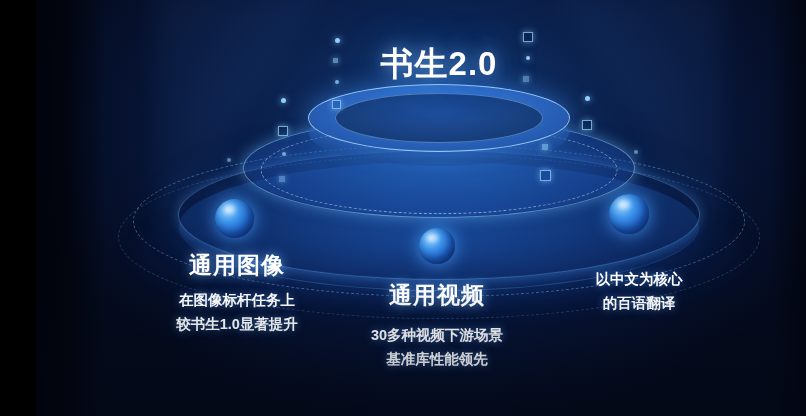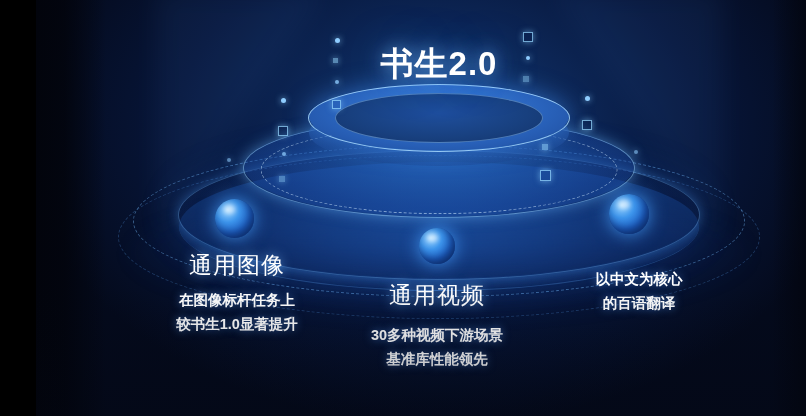--- a/index.html
+++ b/index.html
@@ -200,21 +200,21 @@
     border-radius: 50%;
     background: rgba(255,255,255,0.55);
     filter: blur(2px);
   }
 
   
   .label-group { position: absolute; text-align: center; }
   .label-head {
     color: #ffffff;
     font-size: 23px;
-    font-weight: normal;
+    font-weight: bold;
     letter-spacing: 1px;
     text-shadow: 0 0 12px rgba(110,180,255,0.8);
     white-space: nowrap;
     text-align: center;
   }
   .label-sub {
     margin-top: 9px;
     color: #ffffff;
     font-size: 14.5px;
     font-weight: bold;

